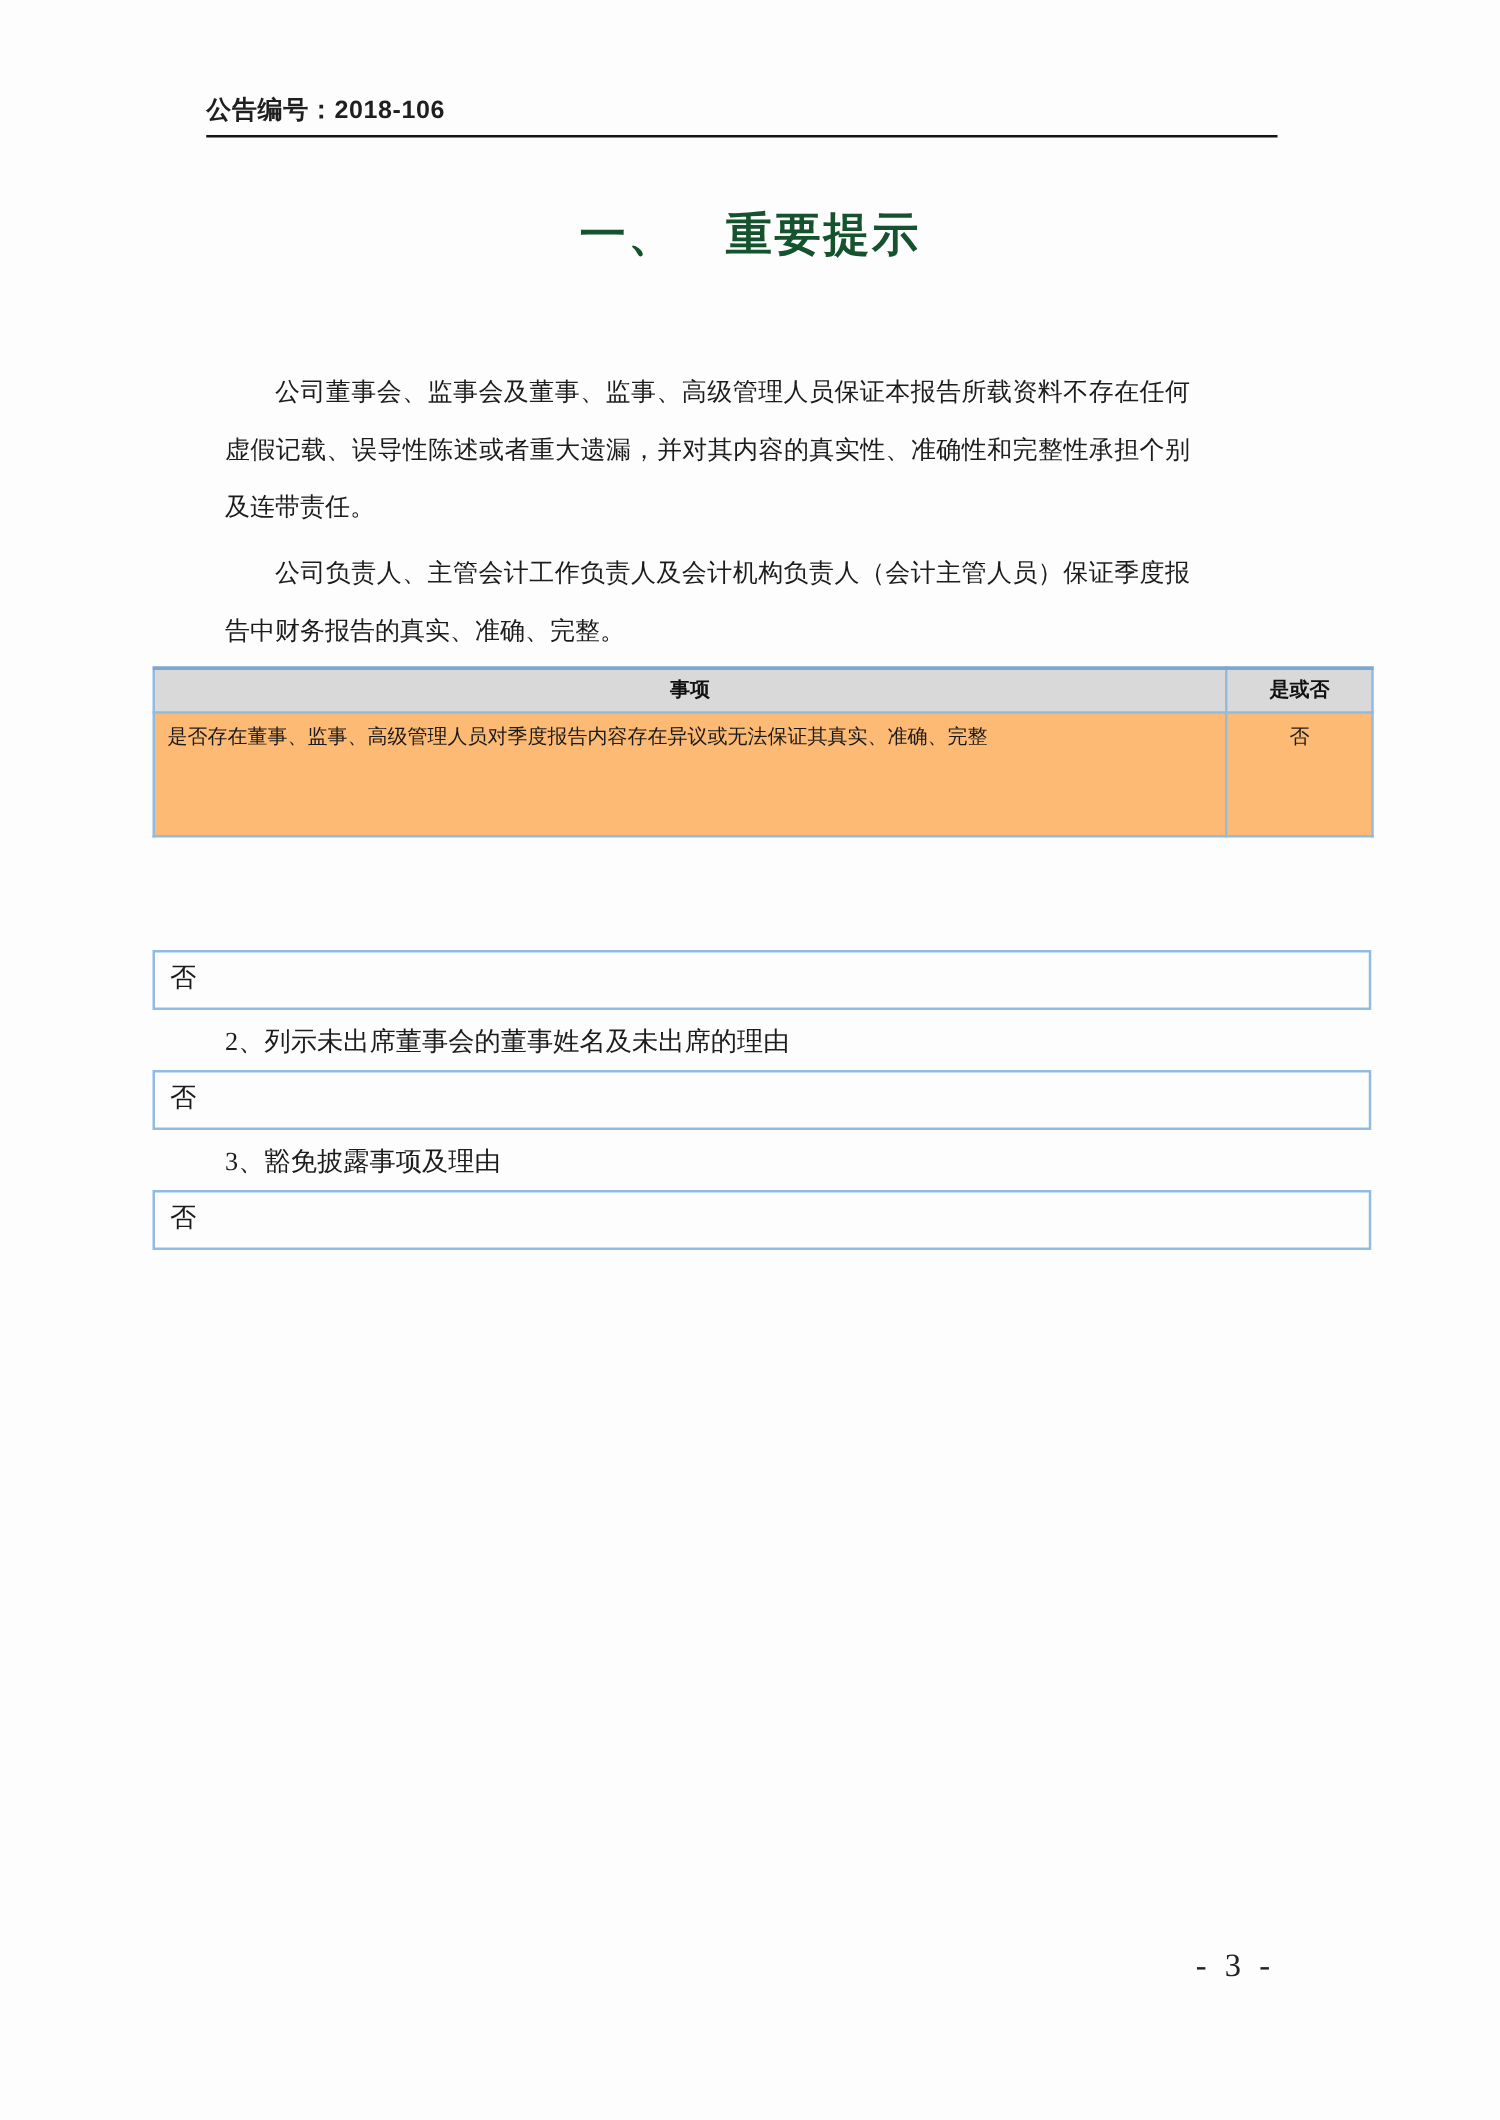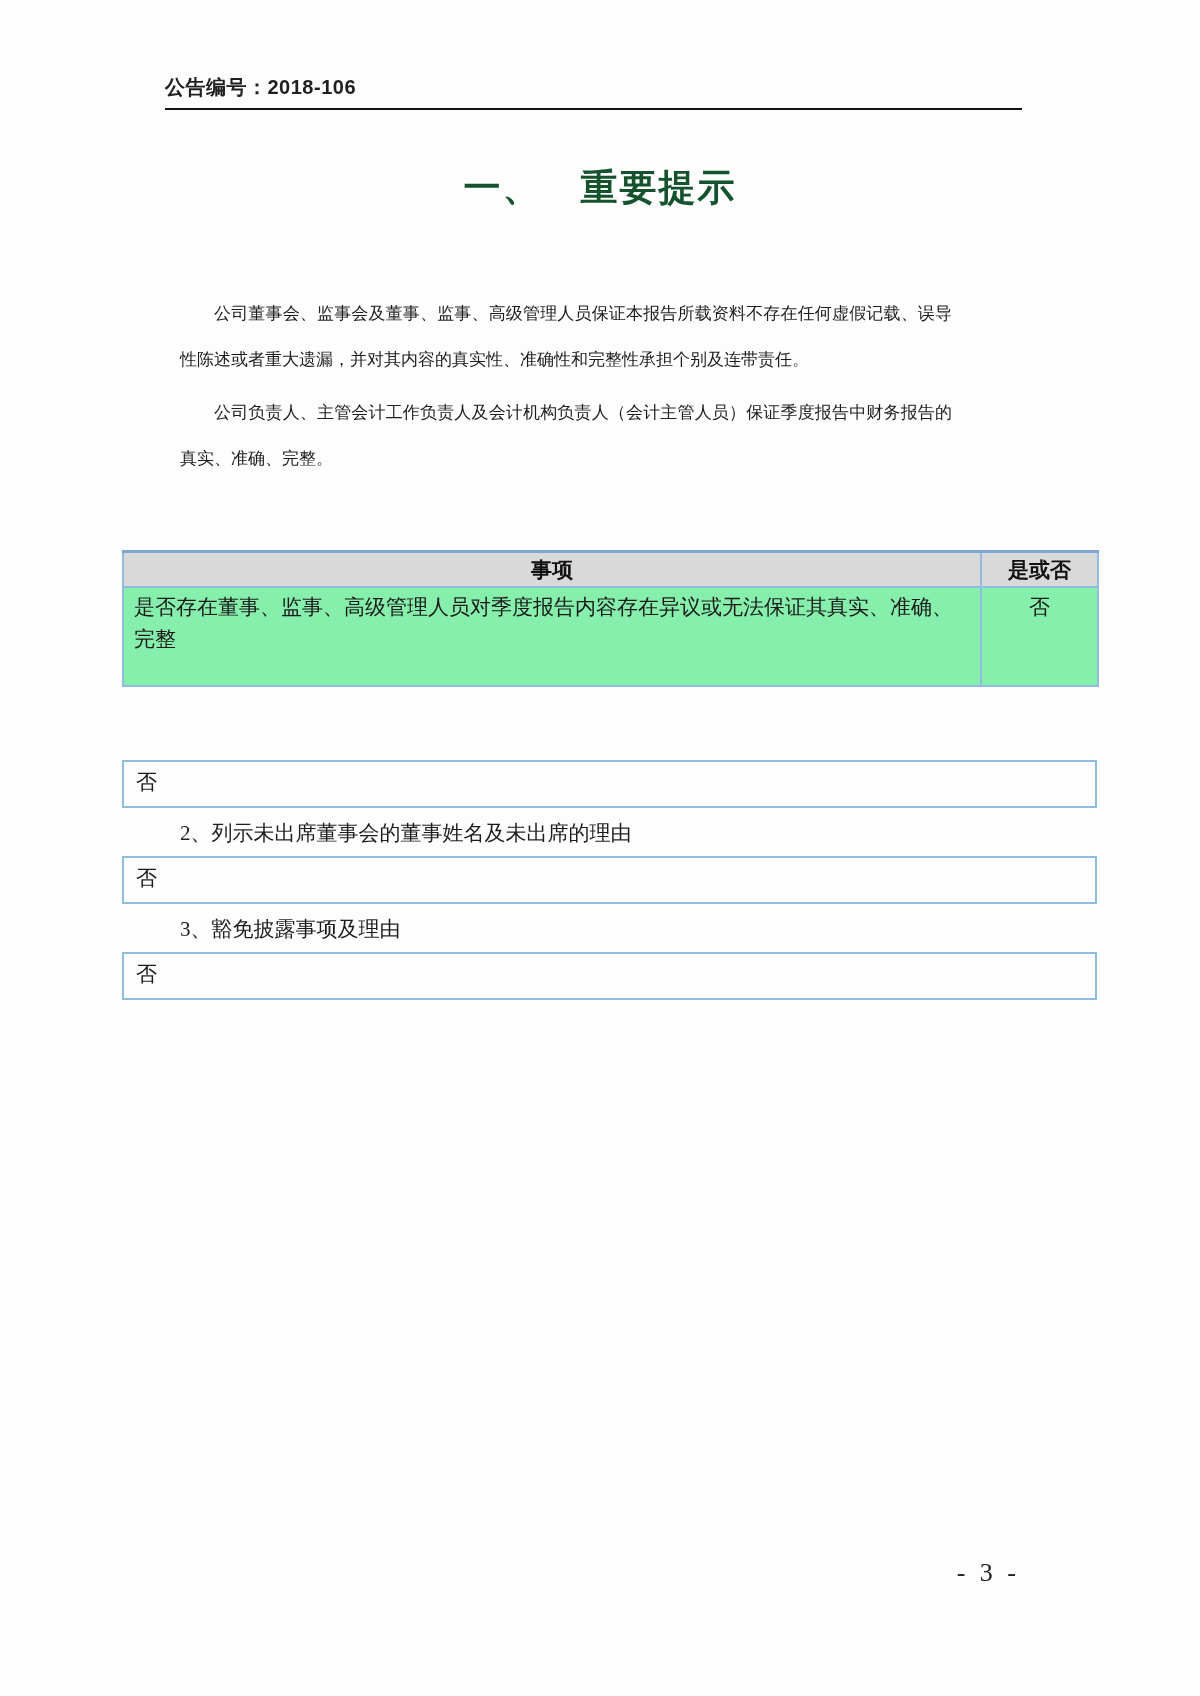--- a/index.html
+++ b/index.html
@@ -32,50 +32,50 @@
     font-family:"Liberation Sans","DejaVu Sans",sans-serif;
     font-size:37px;
     font-weight:bold;
     color:#14532d;
     letter-spacing:2px;
   }
   .paragraphs {
     position:absolute;
     top:291px; left:180px;
     width:772px;
-    font-size:17px;
+    font-size:20px;
     line-height:46px;
     text-align:justify;
     color:#1c1c1c;
   }
   .paragraphs p { margin:0 0 7px 0; text-indent:2em; }
   table.decl {
     position:absolute;
-    top:550px; left:122px;
+    top:533px; left:122px;
     width:975px;
     border-collapse:collapse;
-    font-size:21px;
+    font-size:16px;
     table-layout:fixed;
   }
   table.decl th, table.decl td { border:2px solid #92BBE2; }
   table.decl { border-top:3px solid #7EA6CF; }
   table.decl th {
     background:#D9D9D9;
     font-family:"Liberation Sans","DejaVu Sans",sans-serif;
     font-weight:bold;
     height:31px;
     text-align:center;
     padding:1px 6px;
     color:#111;
   }
   table.decl td {
     padding:3px 10px 4px 10px;
     vertical-align:top;
     line-height:32px;
-    background:#86efac;
+    background:#fdba74;
   }
   td.answer { text-align:center; }
   tr.row-tall td { height:90px; }
   tr.row-short td { height:32px; }
   .col-item { width:858px; }
   .col-answer { width:117px; }
   .items {
     position:absolute;
     top:752px; left:122px;
     width:975px;

